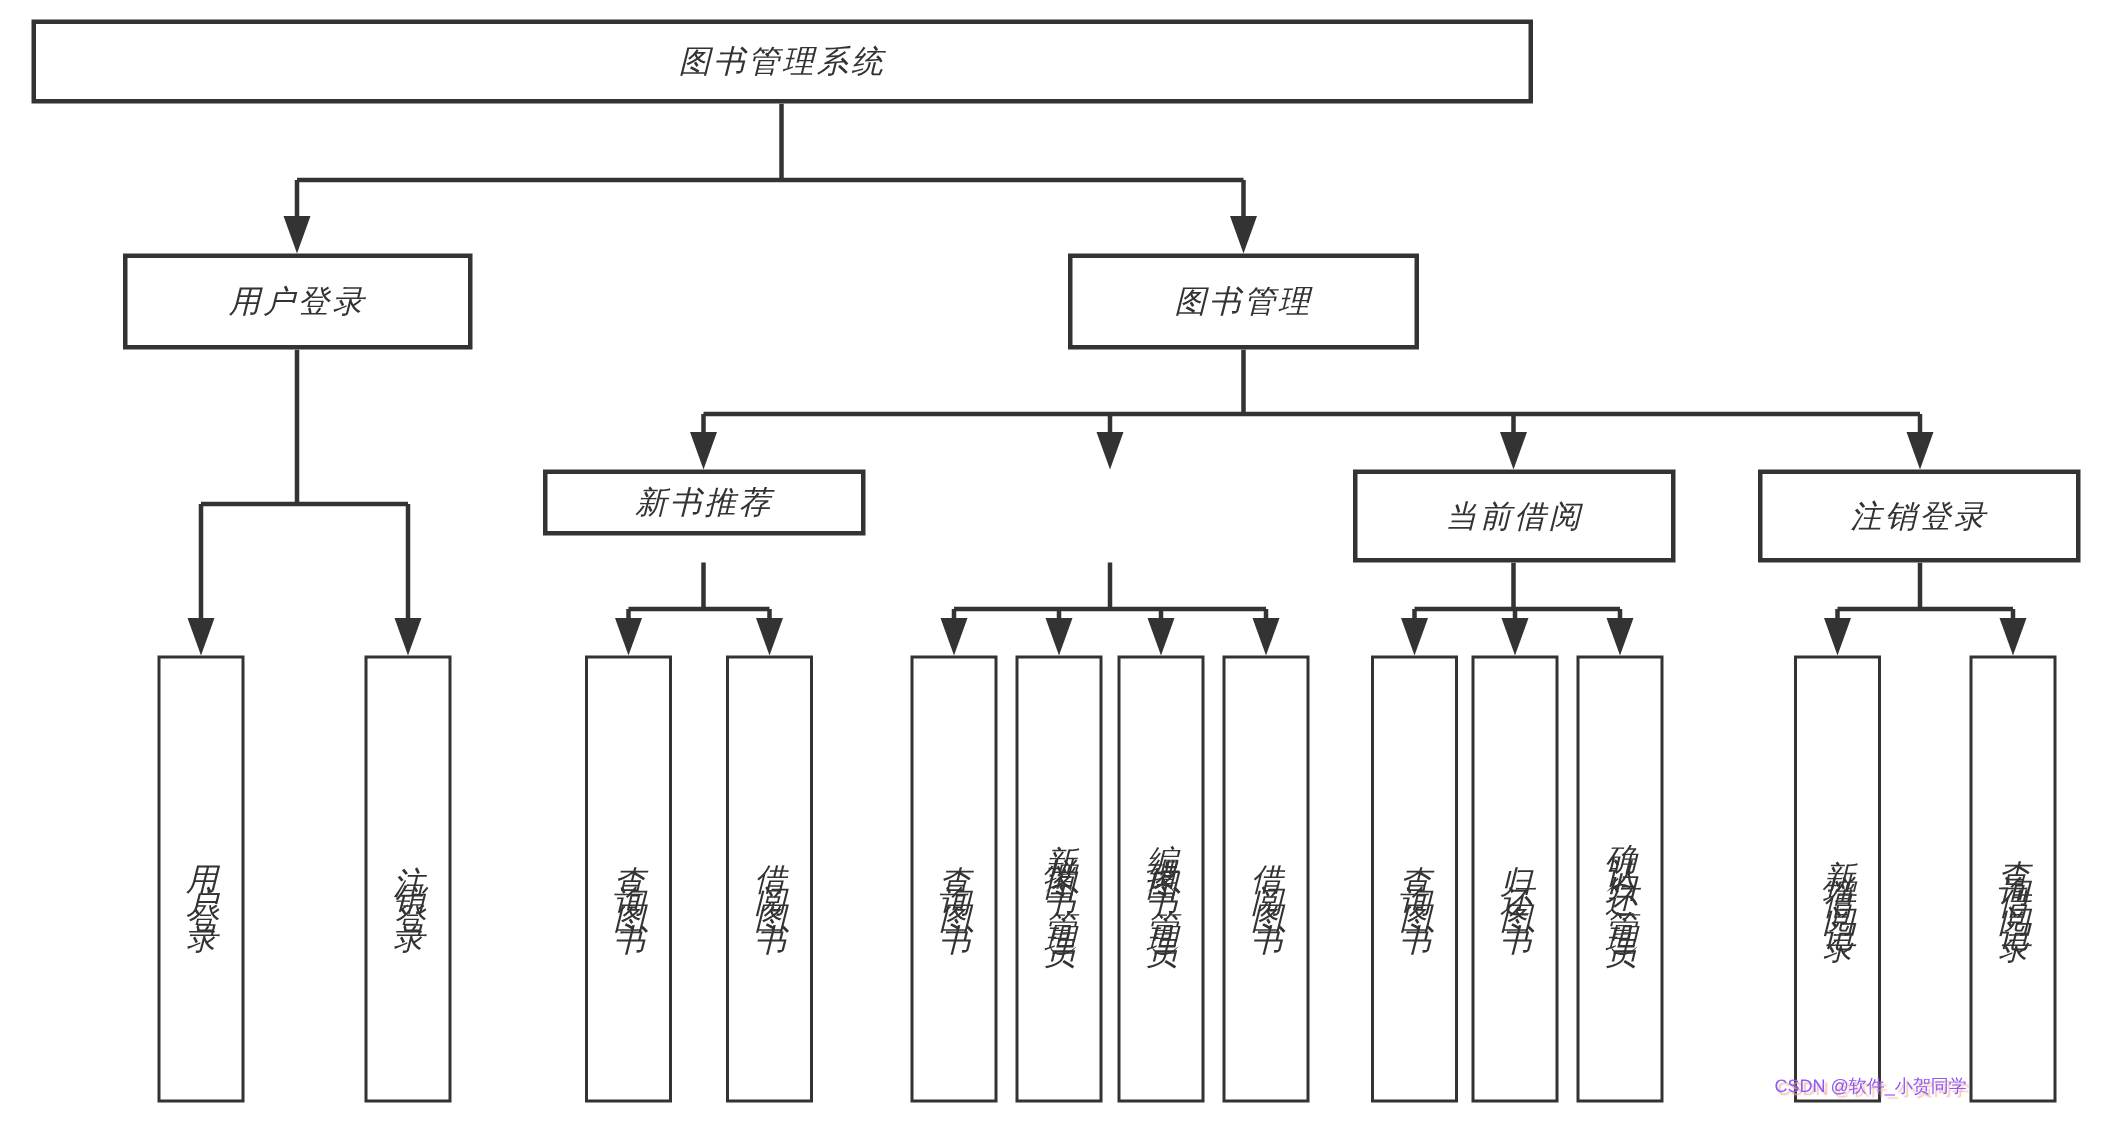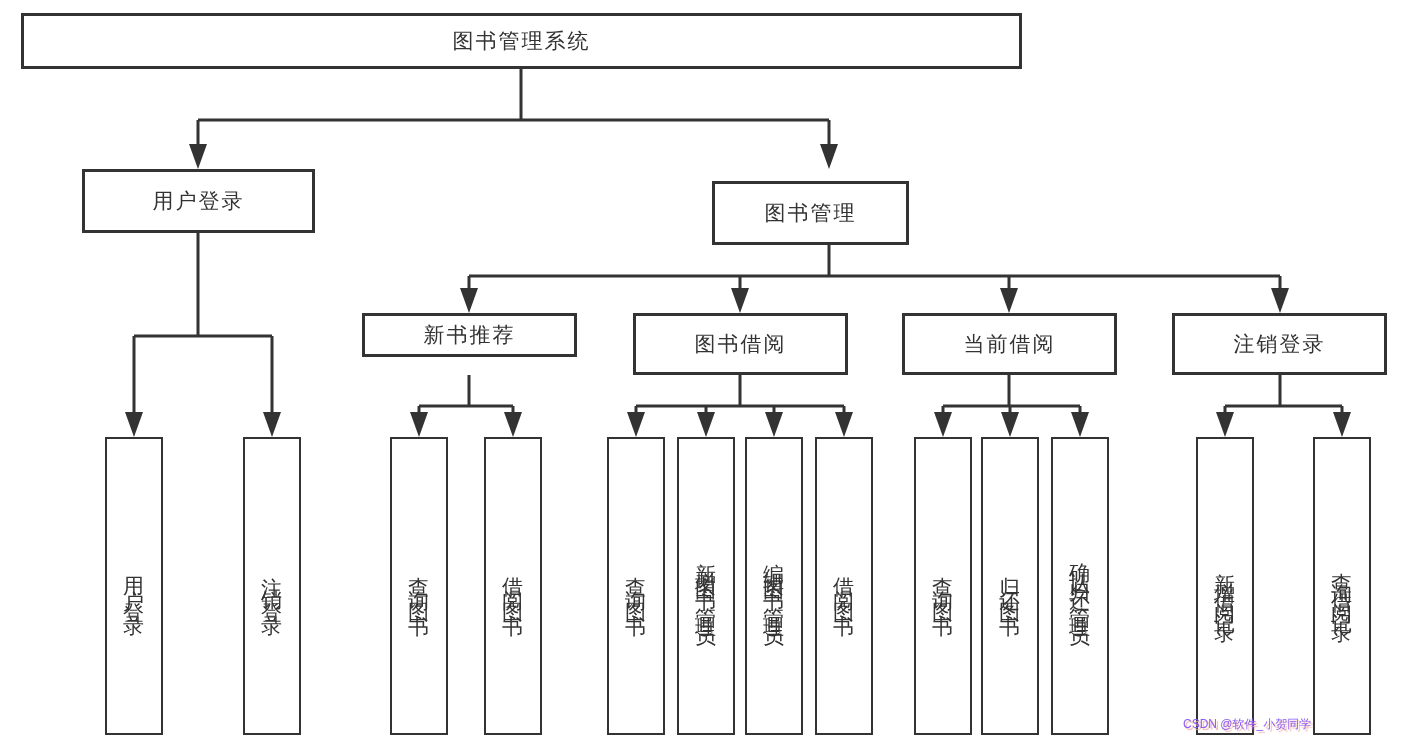--- a/index.html
+++ b/index.html
@@ -19,20 +19,21 @@
   }
   .box {
     position: absolute;
     box-sizing: border-box;
     background: #ffffff;
     border: 3px solid #333333;
     display: flex;
     align-items: center;
     justify-content: center;
     z-index: 2;
+    font-style: italic;
   }
   .leaf { border-width: 2.5px; top: 437px; width: 58px; height: 298px; }
   .hlabel {
     font-size: 21px;
     letter-spacing: 2px;
     color: #333333;
     white-space: nowrap;
   }
   .vlabel {
     writing-mode: vertical-rl;
@@ -91,29 +92,26 @@
     </g>
   </svg>
 
   <div class="box" style="left:21px; top:13px; width:1001px; height:56px">
     <span class="hlabel">图书管理系统</span>
   </div>
 
   <div class="box" style="left:82px; top:169px; width:233px; height:64px">
     <span class="hlabel">用户登录</span>
   </div>
-  <div class="box" style="left:712px; top:181px; width:197px; height:64px">
+  <div class="box" style="left:712px; top:169px; width:234px; height:64px">
     <span class="hlabel">图书管理</span>
   </div>
 
   <div class="box" style="left:362px; top:313px; width:215px; height:44px">
     <span class="hlabel">新书推荐</span>
-  </div>
-  <div class="box" style="left:633px; top:313px; width:215px; height:62px">
-    <span class="hlabel">图书借阅</span>
   </div>
   <div class="box" style="left:902px; top:313px; width:215px; height:62px">
     <span class="hlabel">当前借阅</span>
   </div>
   <div class="box" style="left:1172px; top:313px; width:215px; height:62px">
     <span class="hlabel">注销登录</span>
   </div>
 
   <div class="box leaf" style="left:105px">
     <span class="vlabel ls-s">用户登录</span>

